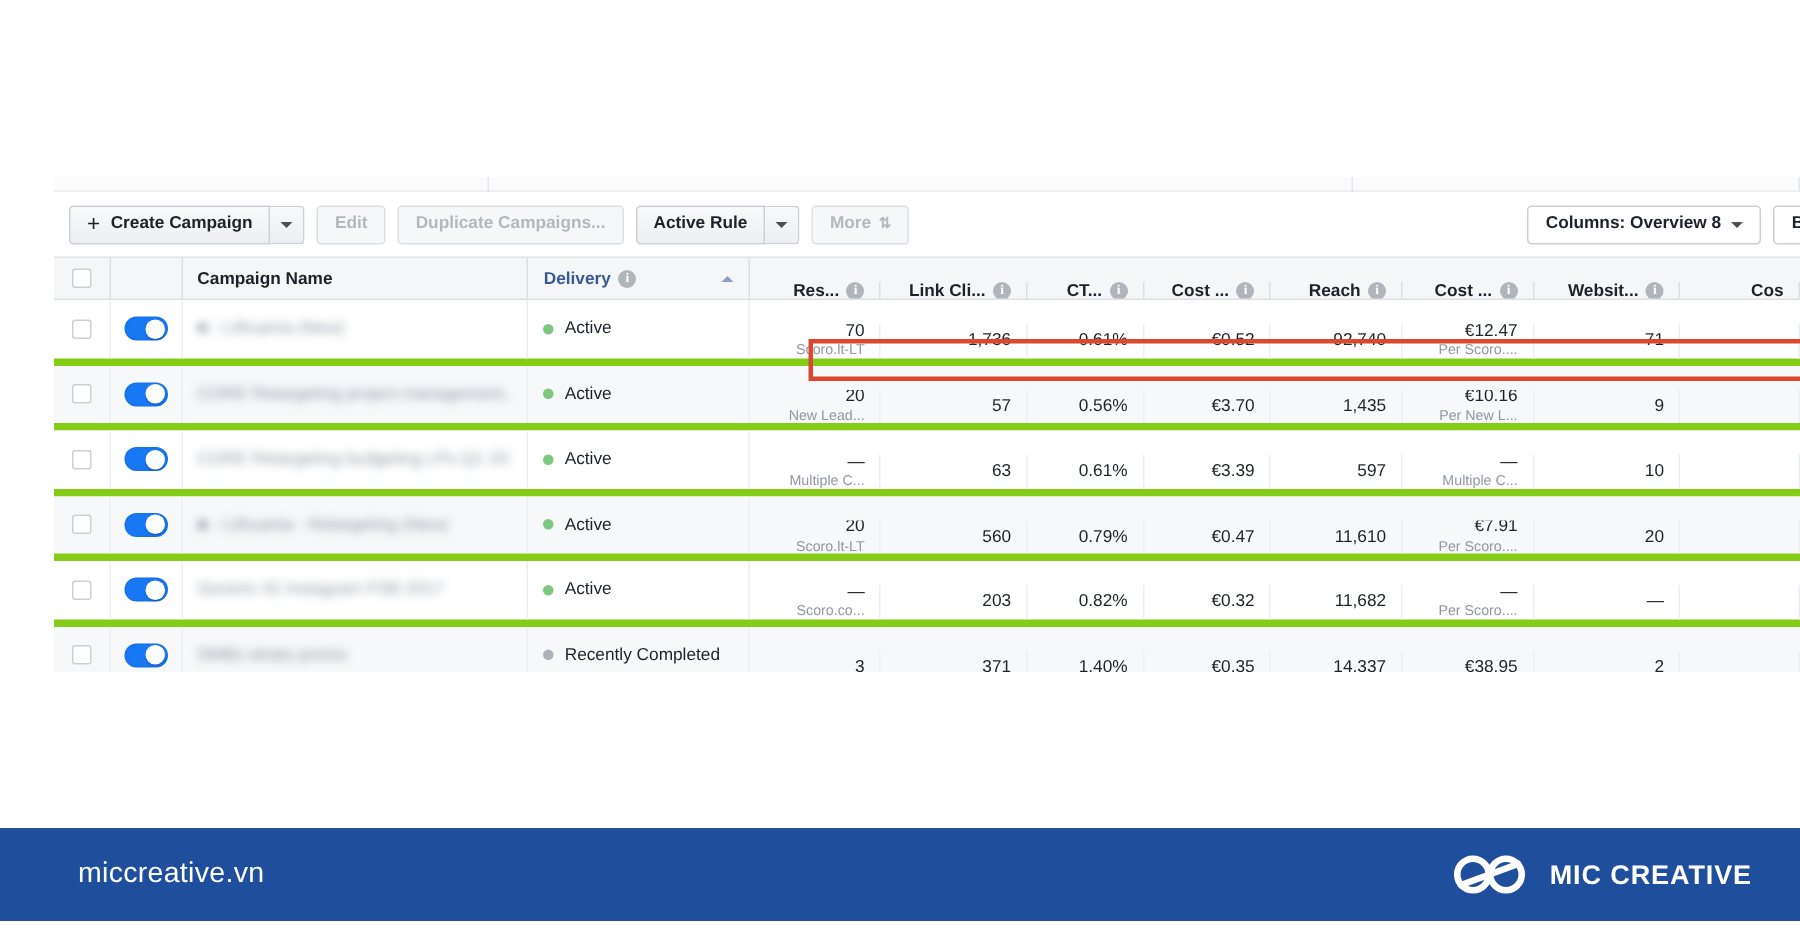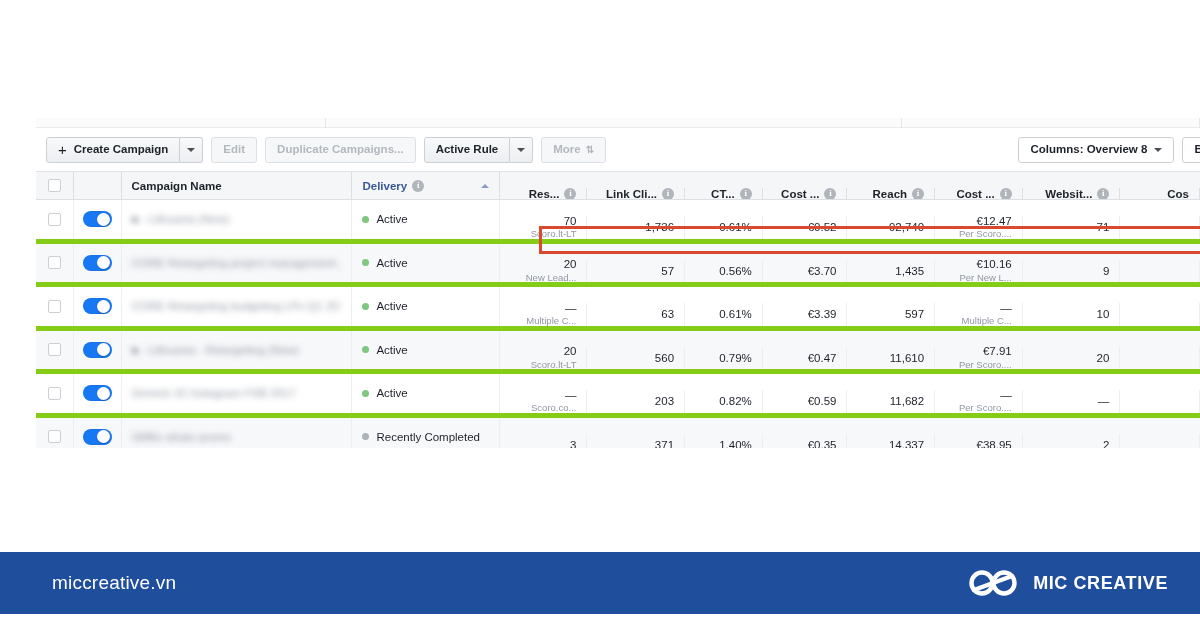--- a/index.html
+++ b/index.html
@@ -540,21 +540,21 @@
                 <span class="sub">Scoro.co...</span>
               </span>
             </div>
             <div class="cell c-num w-link">
               <span>203</span>
             </div>
             <div class="cell c-num w-ctr">
               <span>0.82%</span>
             </div>
             <div class="cell c-num w-cost">
-              <span>€0.59</span>
+              <span>€0.32</span>
             </div>
             <div class="cell c-num w-reach">
               <span>11,682</span>
             </div>
             <div class="cell c-num w-cost2">
               <span class="metric">
                 <span class="val">—</span>
                 <span class="sub">Per Scoro....</span>
               </span>
             </div>

